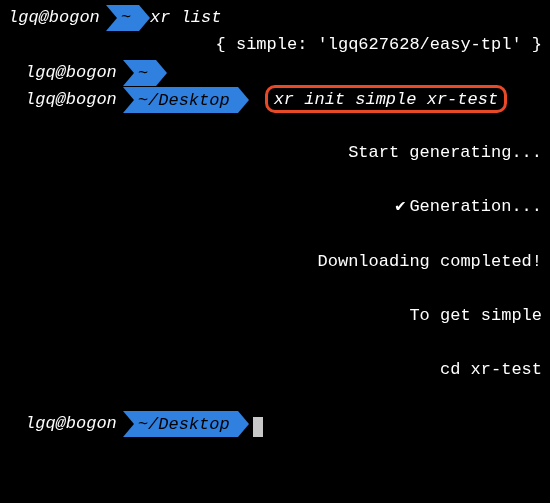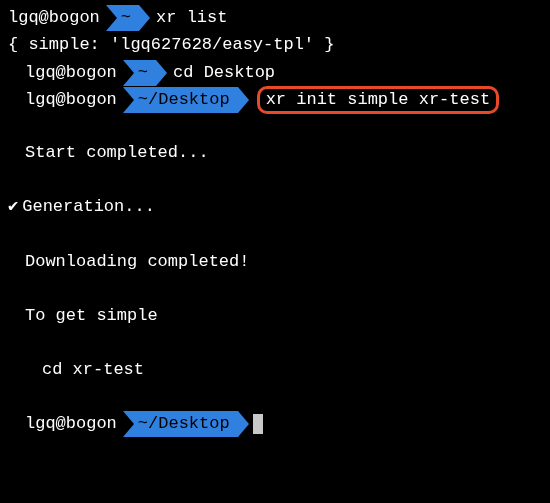--- a/index.html
+++ b/index.html
@@ -49,49 +49,50 @@
       width: 0;
       height: 0;
       border-top: 13px solid transparent;
       border-bottom: 13px solid transparent;
       border-left: 11px solid #3080e0;
       display: inline-block;
       vertical-align: middle;
     }
     .prompt-row {
       display: flex;
-      align-items: center;
+      align-items: flex-end;
       height: 27px;
+      font-style: italic;
     }
     .cmd-text {
-      margin-left: 6px;
     }
     .highlight-box {
       border: 3px solid #e84a27;
       border-radius: 10px;
       padding: 0 6px;
-      margin-left: 8px;
+      margin-left: 16px;
       display: inline-flex;
       align-items: center;
       height: 28px;
     }
     .checkmark {
       color: #fff;
       margin-right: 4px;
     }
     .cursor {
       display: inline-block;
       background: #c8c8c8;
       width: 10px;
       height: 20px;
       vertical-align: middle;
       margin-left: 4px;
     }
     .output {
       color: #fff;
+      text-align: right;
     }
     .indent {
       padding-left: 34px;
     }
   </style>
 </head>
 <body>
 
 <div class="prompt-row">
   <span class="user-host">lgq@bogon</span>
@@ -108,41 +109,40 @@
 
 <div class="prompt-row">
   <span style="width:17px"></span>
   <span class="user-host">lgq@bogon</span>
   <span style="width:6px"></span>
   <span class="blue-box">
     <span class="black-arrow"></span>
     <span>~</span>
   </span>
   <span class="blue-out-arrow"></span>
-  <span class="cmd-text">cd Desktop</span>
 </div>
 
 <div class="prompt-row">
   <span style="width:17px"></span>
   <span class="user-host">lgq@bogon</span>
   <span style="width:6px"></span>
   <span class="blue-box">
     <span class="black-arrow"></span>
     <span>~/Desktop</span>
   </span>
   <span class="blue-out-arrow"></span>
   <span class="highlight-box">
     <span>xr init simple xr-test</span>
   </span>
 </div>
 
 <div class="spacer"></div>
 
 <div class="line output">
-  <span style="display:inline-block;width:17px"></span><span>Start completed...</span>
+  <span style="display:inline-block;width:17px"></span><span>Start generating...</span>
 </div>
 
 <div class="spacer"></div>
 
 <div class="line output">
   <span class="checkmark">✔</span><span>Generation...</span>
 </div>
 
 <div class="spacer"></div>
 

